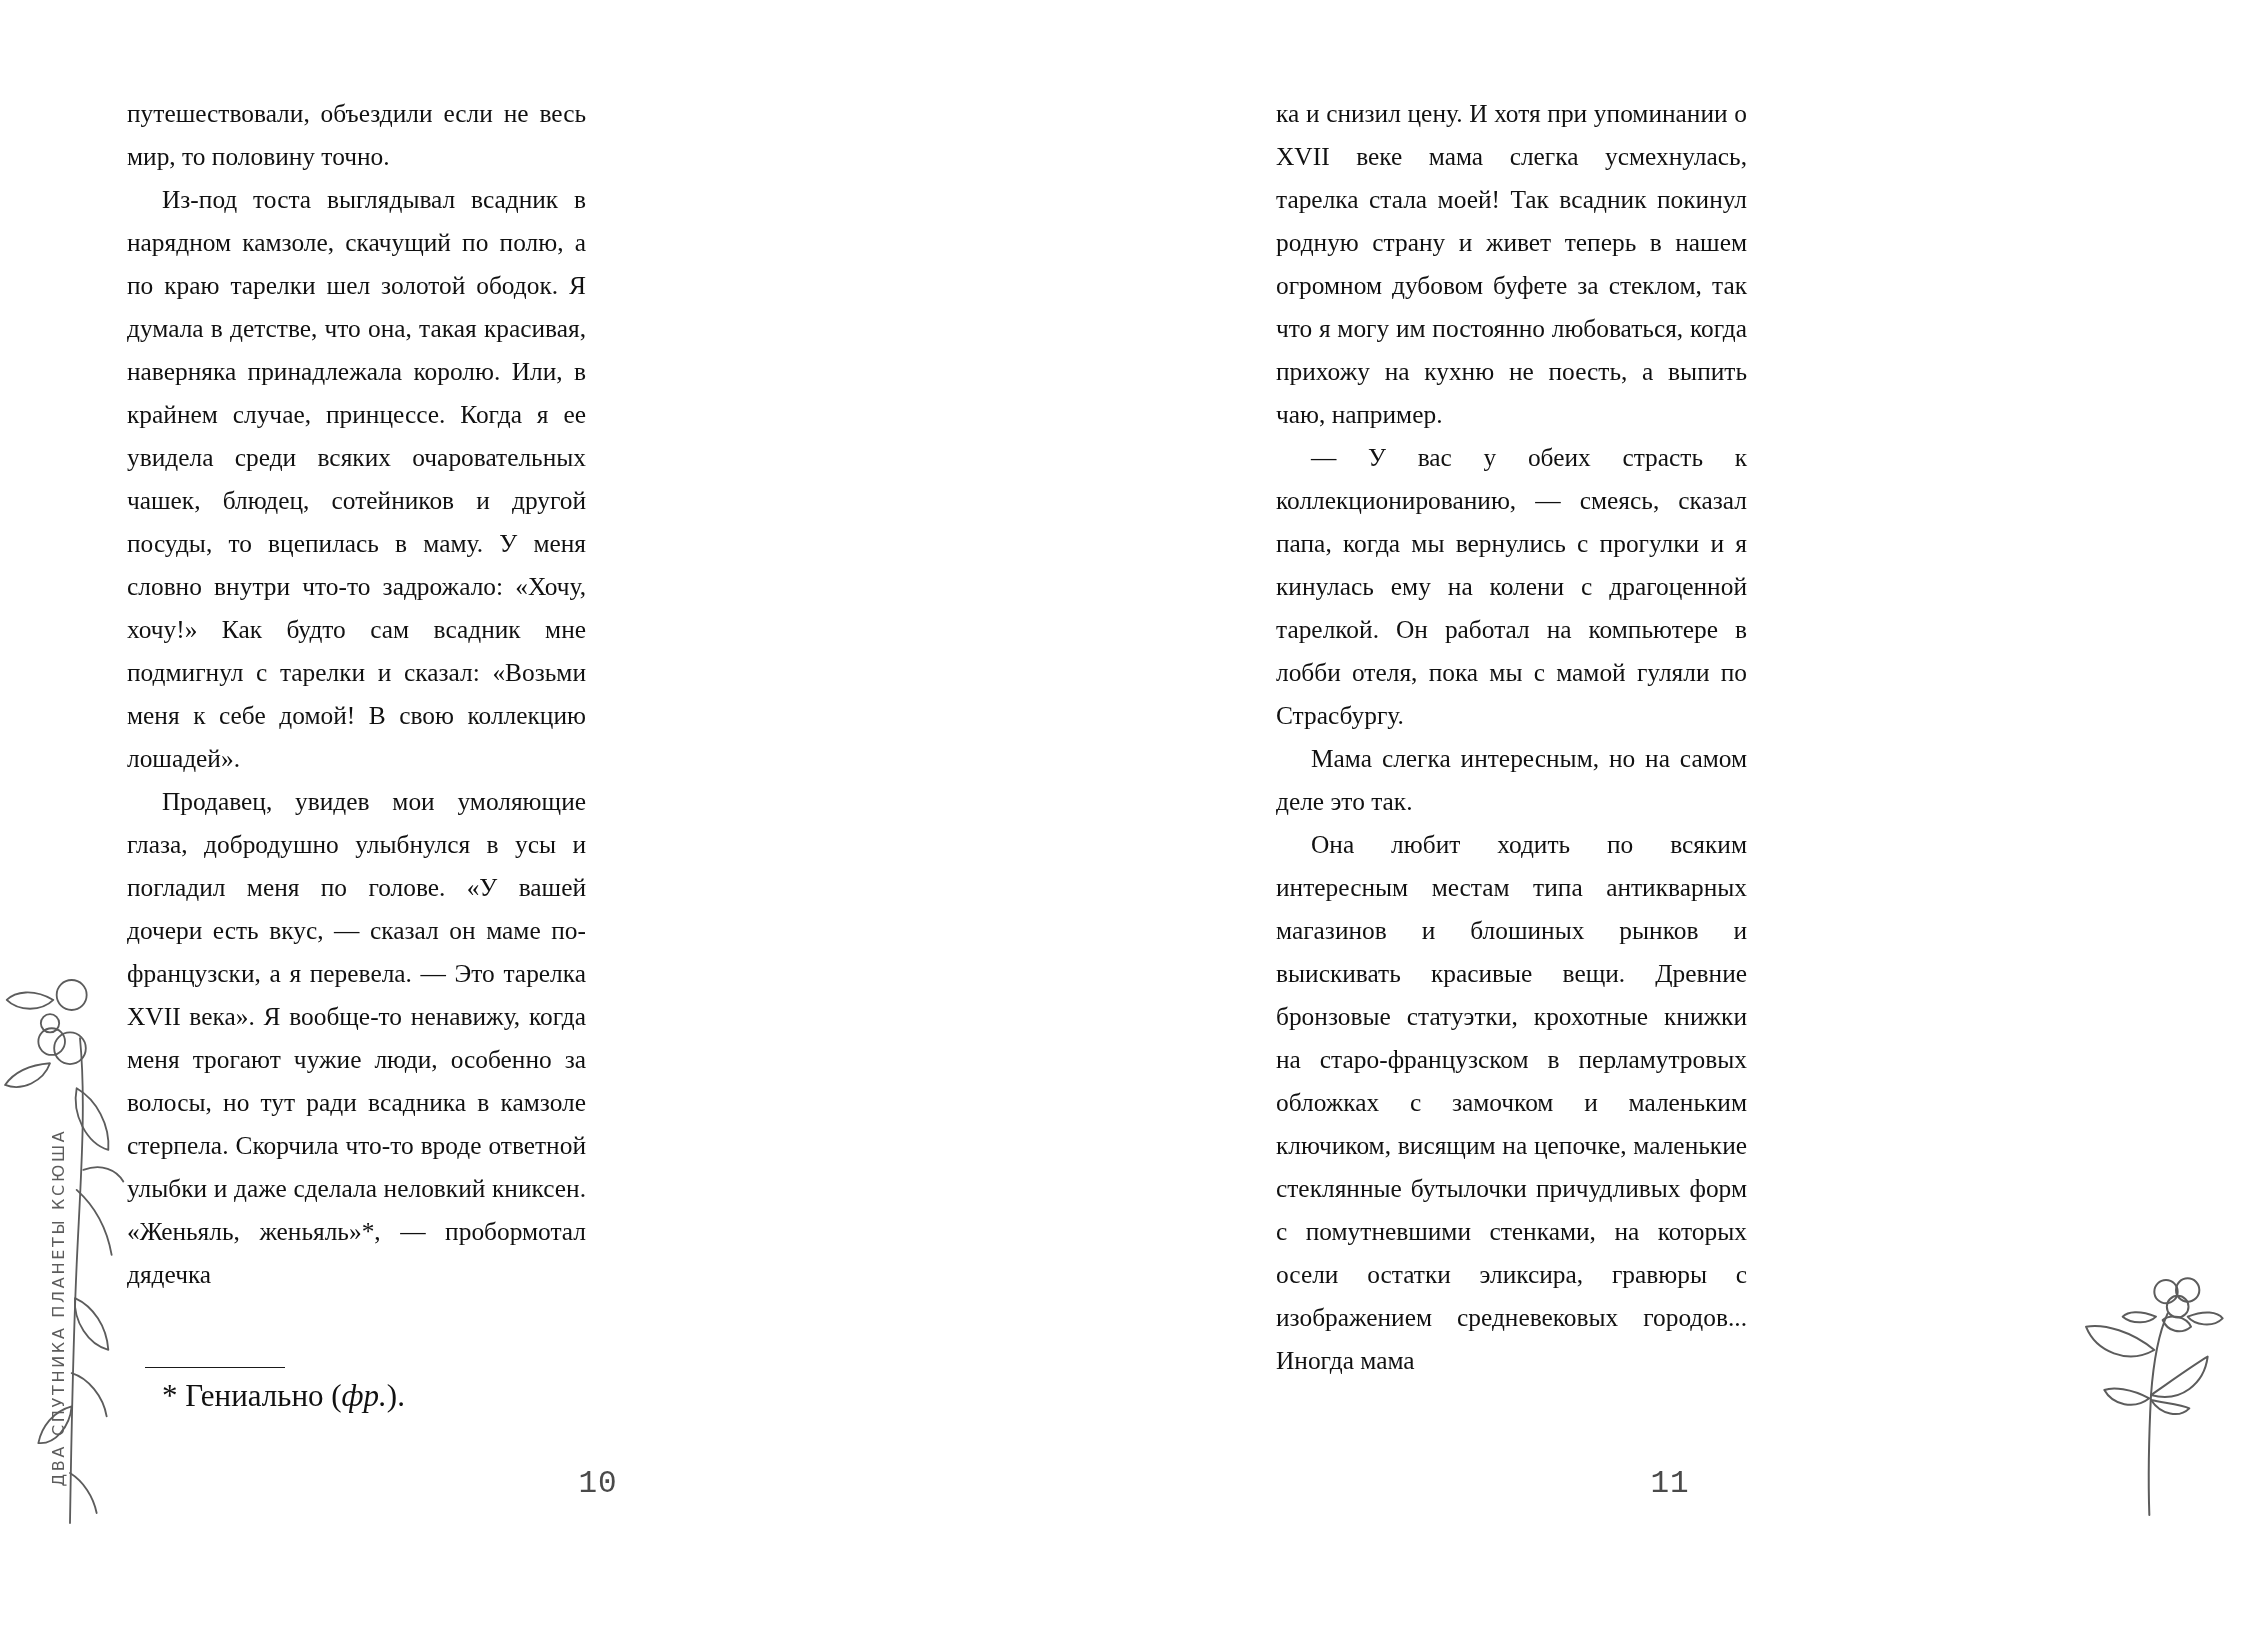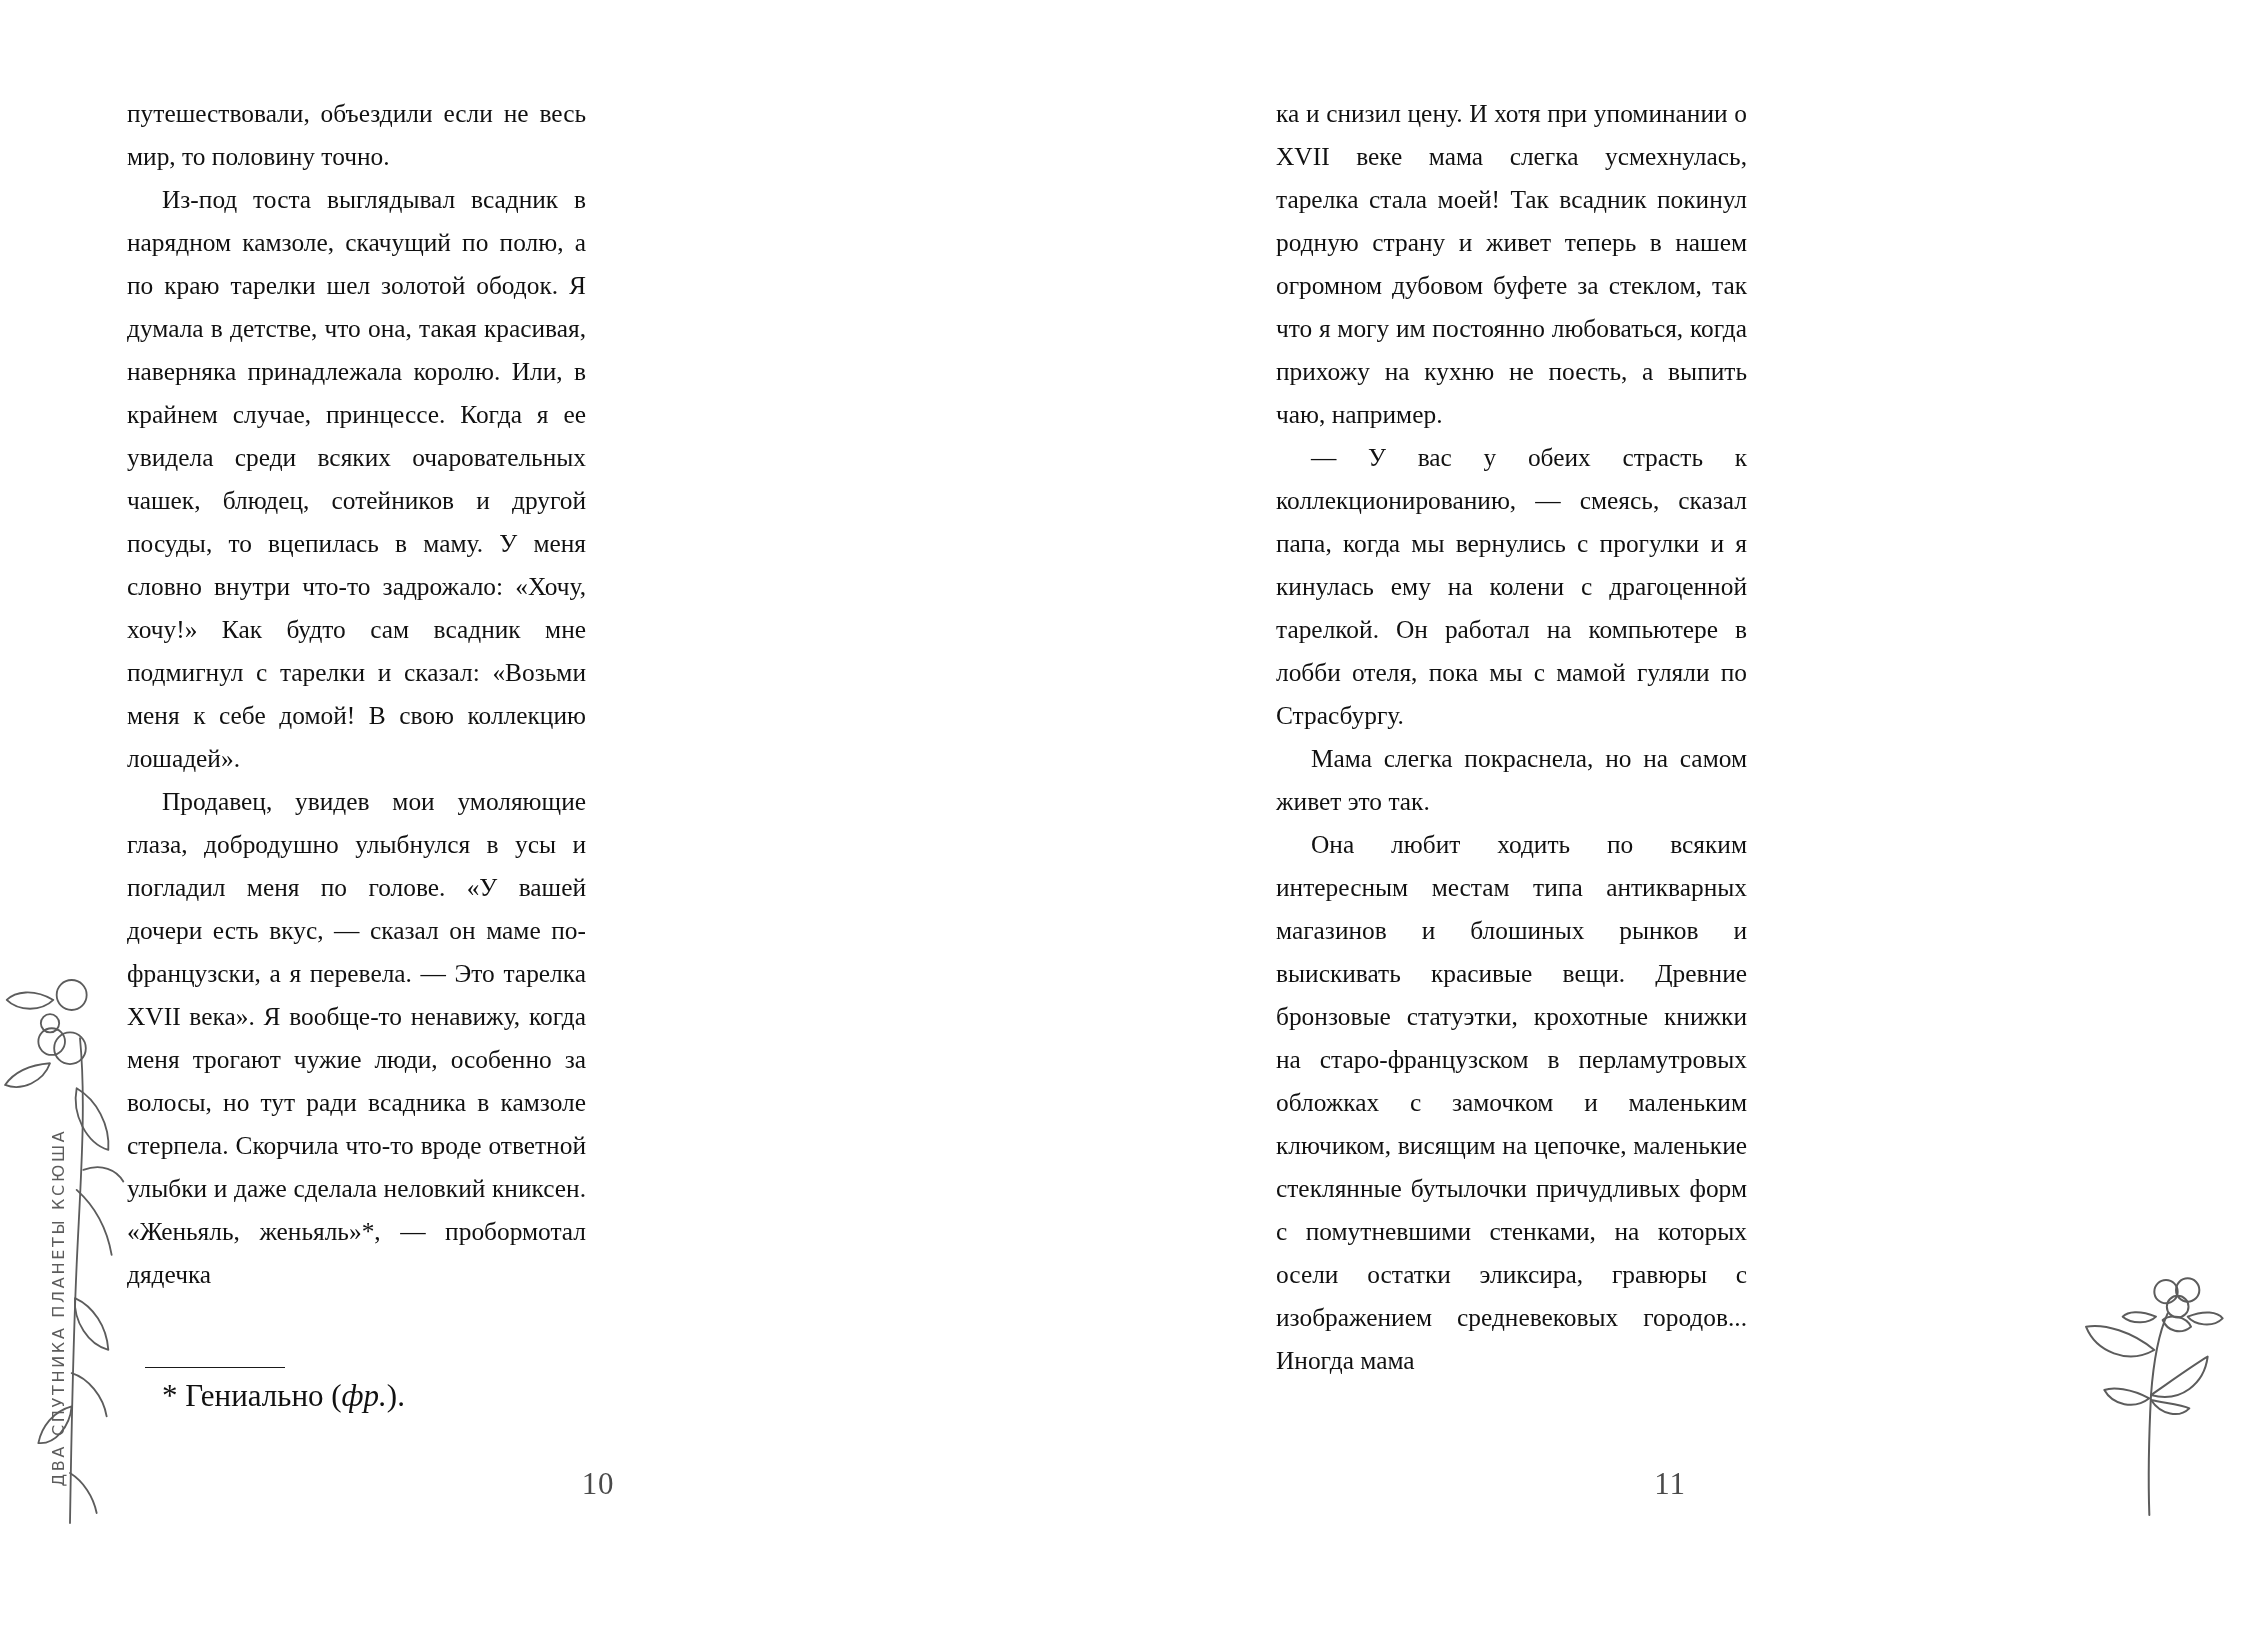--- a/index.html
+++ b/index.html
@@ -108,21 +108,21 @@
   .footnote-text .ital {
     font-style: italic;
   }
 
   
   .folio {
     position: absolute;
     top: 1466px;
     width: 100px;
     text-align: center;
-    font-family: Liberation Serif, serif;
+    font-family: Liberation Mono, monospace;
     font-size: 31px;
     font-weight: 300;
     color: #4a4a4a;
     letter-spacing: 0.8px;
   }
   .folio.left-folio  { left: 548px; }
   .folio.right-folio { left: 1620px; }
 </style>
 </head>
 <body>
@@ -165,21 +165,21 @@
   </div>
 
   <div class="footnote">
     <div class="footnote-rule"></div>
     <p class="footnote-text"><span>*</span>&nbsp;<span>Гениально</span>&nbsp;<span>(</span><span class="ital">фр.</span><span>).</span></p>
   </div>
 
   <div class="page-col right body-text">
     <p>ка и снизил цену. И хотя при упоминании о XVII веке мама слегка усмехнулась, тарелка стала моей! Так всадник покинул родную страну и живет теперь в нашем огромном дубовом буфете за стеклом, так что я могу им постоянно любоваться, когда прихожу на кухню не поесть, а выпить чаю, например.</p>
     <p class="indent">— У вас у обеих страсть к коллекционированию, — смеясь, сказал папа, когда мы вернулись с прогулки и я кинулась ему на колени с драгоценной тарелкой. Он работал на компьютере в лобби отеля, пока мы с мамой гуляли по Страсбургу.</p>
-    <p class="indent">Мама слегка покраснела, но на самом живет это так.</p>
+    <p class="indent">Мама слегка интересным, но на самом деле это так.</p>
     <p class="indent">Она любит ходить по всяким интересным местам типа антикварных магазинов и блошиных рынков и выискивать красивые вещи. Древние бронзовые статуэтки, крохотные книжки на старо-французском в перламутровых обложках с замочком и маленьким ключиком, висящим на цепочке, маленькие стеклянные бутылочки причудливых форм с помутневшими стенками, на которых осели остатки эликсира, гравюры с изображением средневековых городов... Иногда мама</p>
   </div>
 
   <div class="edge-ornament">
     <svg viewBox="0 0 240 420" fill="none" xmlns="http://www.w3.org/2000/svg" stroke="#5c5c5c" stroke-width="2.4" stroke-linecap="round" stroke-linejoin="round">
 
       <path d="M112 330 C 110 270, 112 225, 114 186 C 117 145, 124 110, 134 88"></path>
 
       <circle cx="132" cy="62" r="14"></circle>
       <circle cx="158" cy="60" r="14"></circle>

